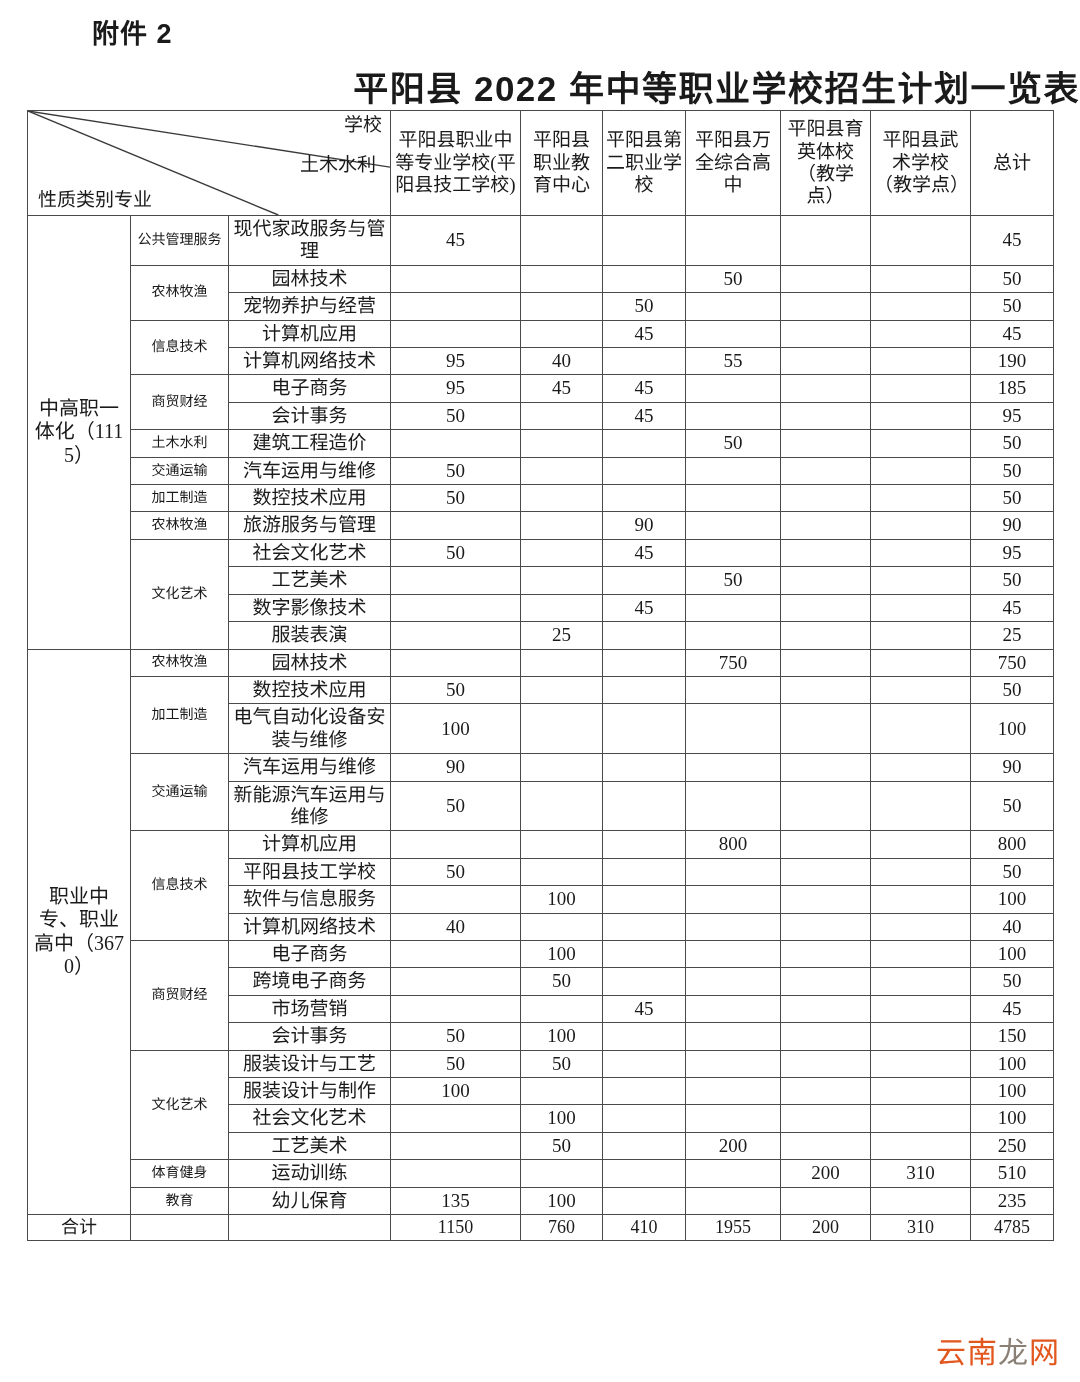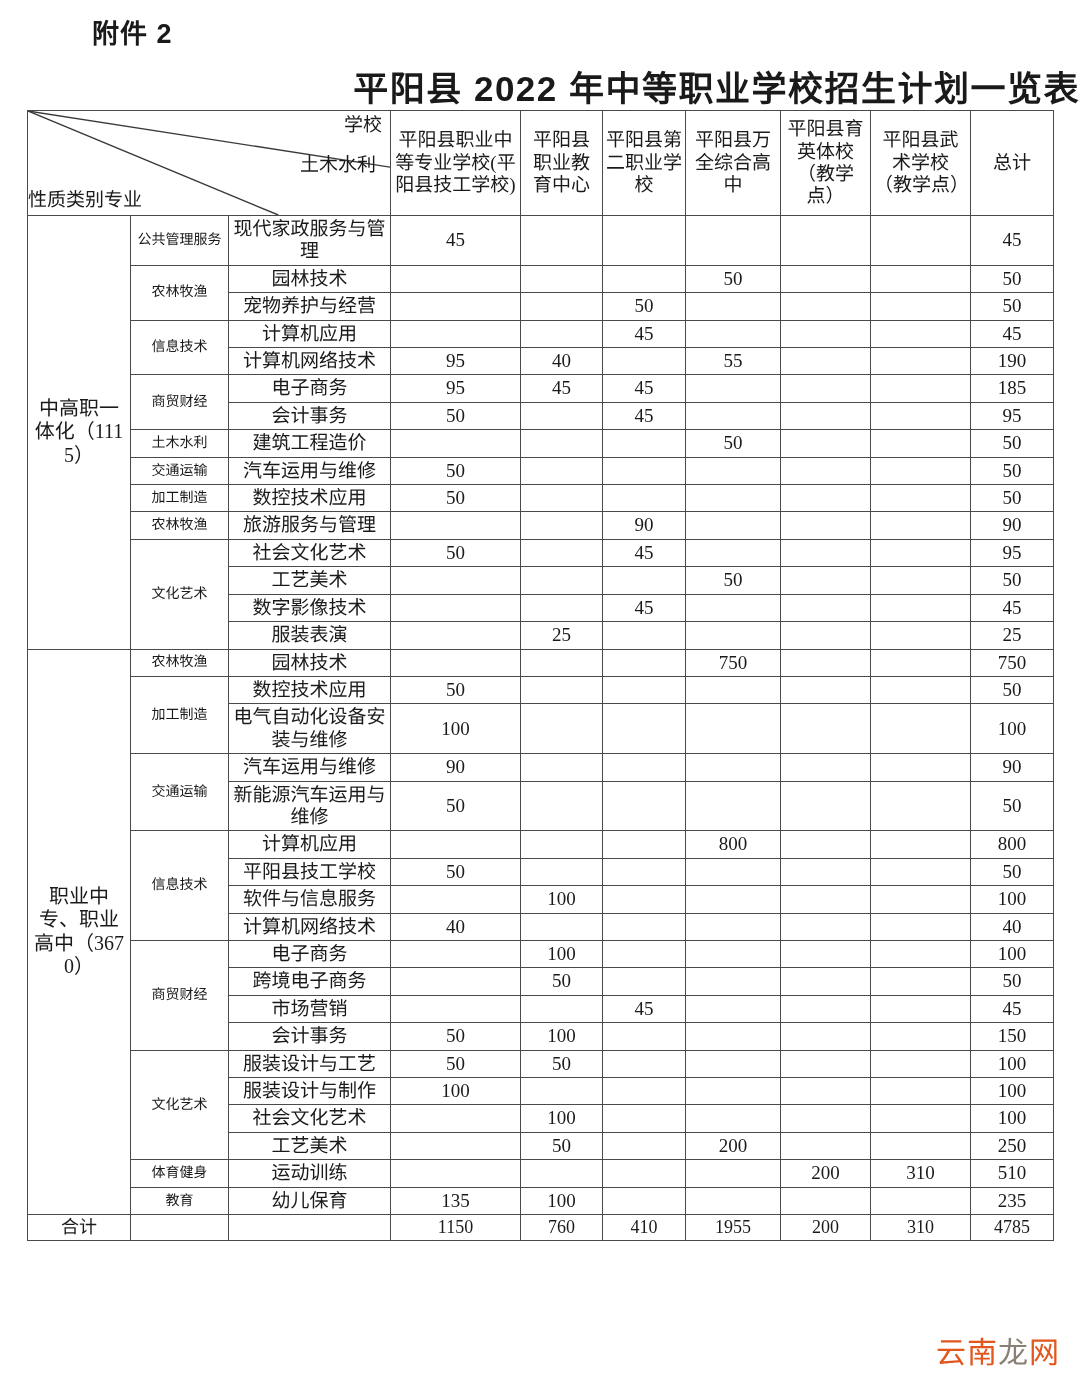--- a/index.html
+++ b/index.html
@@ -90,21 +90,21 @@
     height:100%;
     display:block;
   }
   .corner .lbl{
     position:absolute;
     font-size:19px;
     white-space:nowrap;
   }
   .corner .lbl-school{ right:8px; top:3px; }
   .corner .lbl-count{ right:14px; top:43px; }
-  .corner .lbl-major{ left:0; bottom:4px; }
+  .corner .lbl-major{ left:10px; bottom:4px; }
 
   .grp{
     font-size:20px;
     line-height:1.35;
   }
   .sub{
     font-size:14px;
     line-height:1.25;
   }
   .major{

